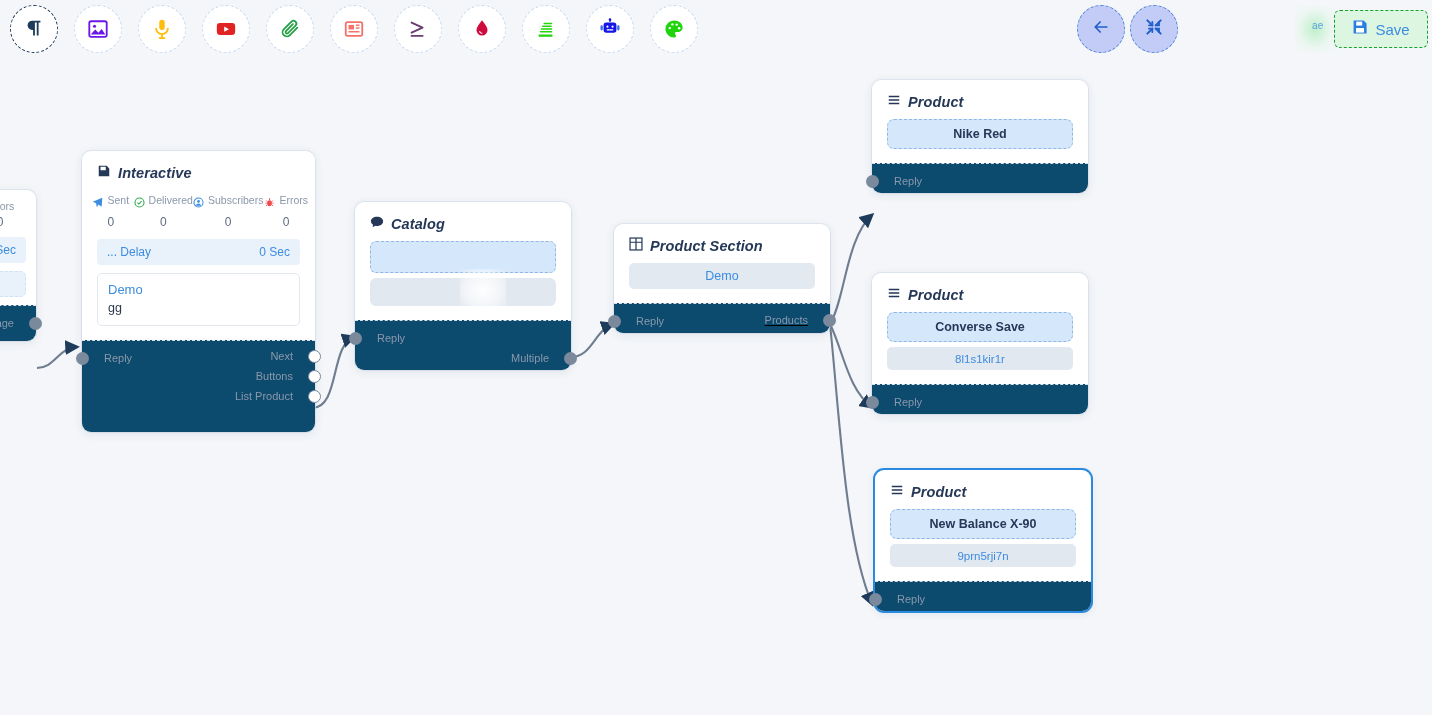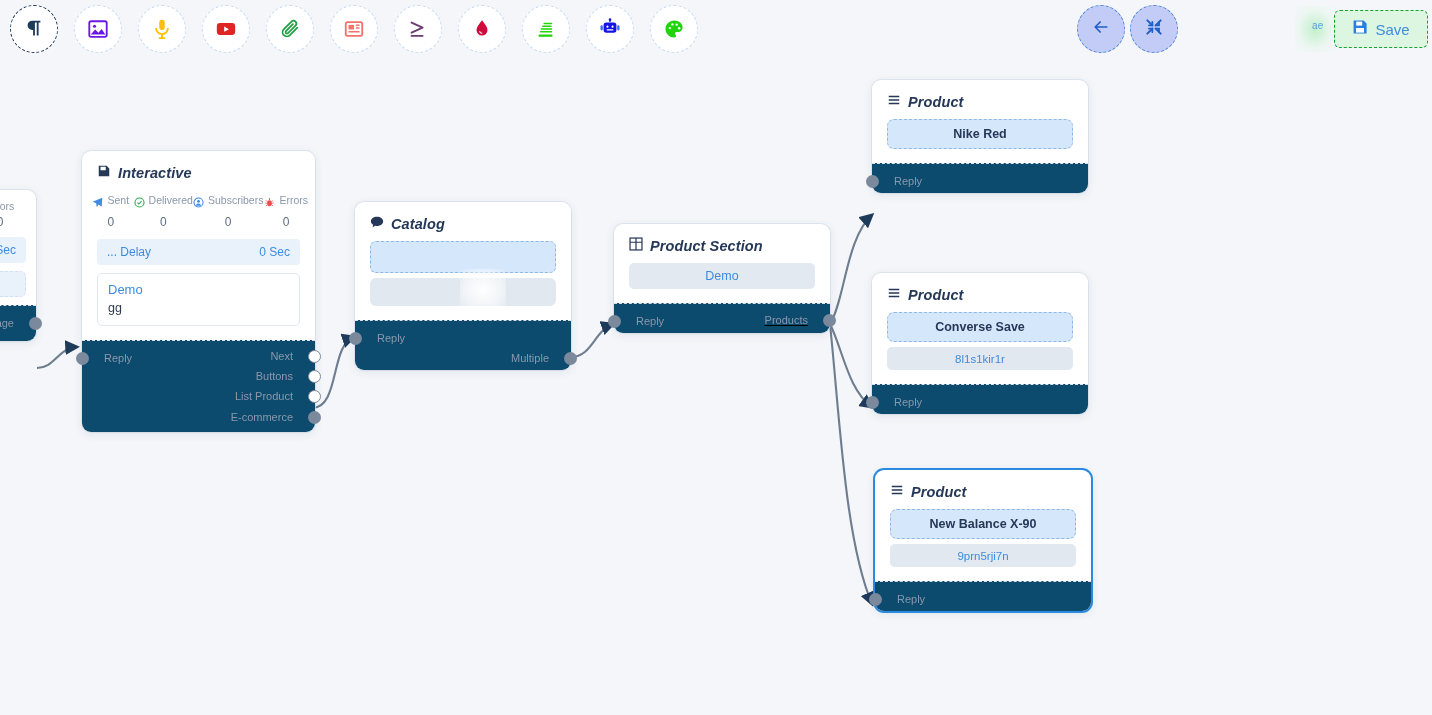--- a/index.html
+++ b/index.html
@@ -278,24 +278,20 @@
         <span class="dot hollow"></span>
       </div>
       <div class="port-row out" style="position:absolute; top:5px; left:0; right:0;">
         <span class="port-label">Next</span>
         <span class="dot hollow"></span>
       </div>
       <div class="port-row out" style="position:absolute; top:45px; left:0; right:0;">
         <span class="port-label">List Product</span>
         <span class="dot hollow"></span>
       </div>
-      <div class="port-row out" style="position:absolute; top:66px; left:0; right:0;">
-        <span class="port-label">E-commerce</span>
-        <span class="dot"></span>
-      </div>
     </div>
   </div>
 
   <div class="node" style="left:355px; top:202px; width:216px;">
     <div class="node-head">
       <span>
         <svg width="14" height="14" viewBox="0 0 16 16">
             <path fill="#253858" d="M8 2C4.1 2 1 4.3 1 7.2c0 1.6 1 3 2.5 3.9L3 14l3-1.6c.64.14 1.3.2 2 .2 3.9 0 7-2.3 7-5.4S11.9 2 8 2z"></path>
           </svg>
       </span>

